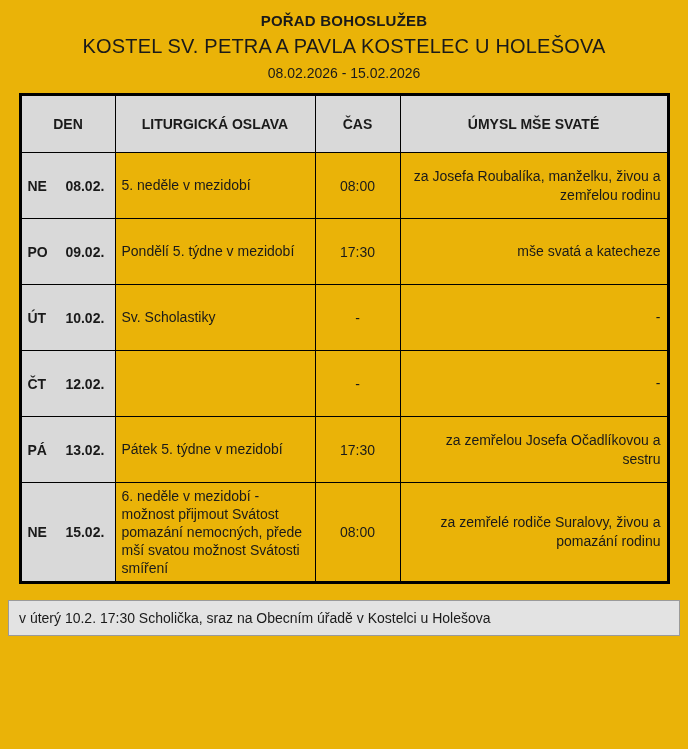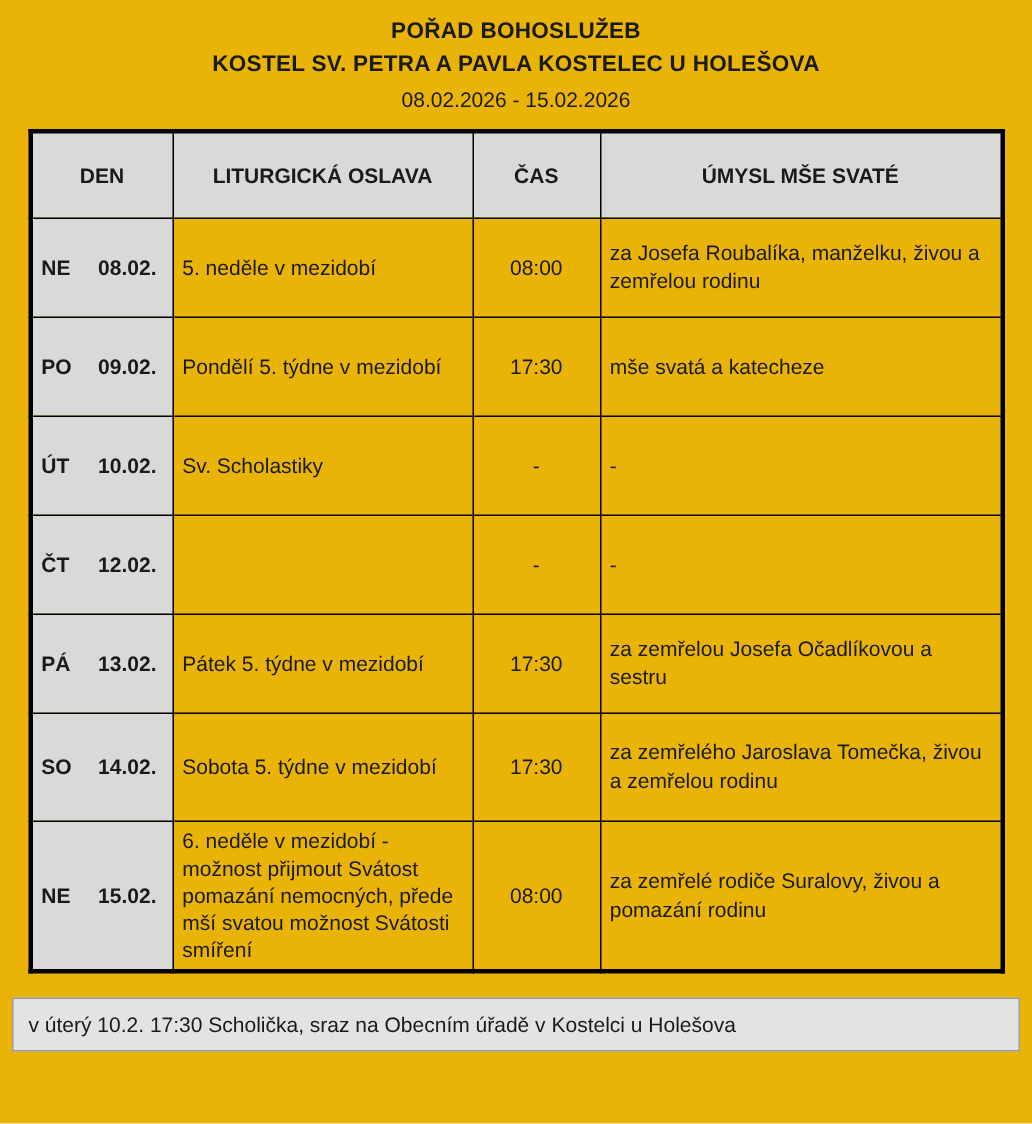--- a/index.html
+++ b/index.html
@@ -21,22 +21,22 @@
     text-align: center;
     line-height: 1.45;
     margin-bottom: 10px;
   }
   .doc-title {
     font-size: 15px;
     font-weight: bold;
     letter-spacing: 0.2px;
   }
   .doc-subtitle {
-    font-size: 15px;
-    font-weight: bold;
+    font-size: 20px;
+    font-weight: normal;
     letter-spacing: 0.2px;
   }
   .doc-daterange {
     font-size: 14px;
     font-weight: normal;
     margin-top: 2px;
   }
   table.schedule {
     border-collapse: collapse;
     table-layout: fixed;
@@ -77,21 +77,21 @@
   td.day-cell .day-abbr { display: inline-block; min-width: 26px; }
   td.day-cell .day-date { display: inline-block; margin-left: 8px; }
   td.celebration-cell {
     line-height: 1.3;
     padding: 3px 8px;
   }
   td.time-cell {
     text-align: center;
   }
   td.intention-cell {
-    text-align: left;
+    text-align: right;
     line-height: 1.35;
     padding: 3px 10px;
   }
   .footer-note {
     width: 672px;
     box-sizing: border-box;
     margin: 16px auto 12px auto;
     background: #e3e3e3;
     border: 1px solid #9a9a9a;
     font-size: 14px;
@@ -170,29 +170,20 @@
     <tr>
       <td class="day-cell">
         <span class="day-abbr">PÁ</span>
         <span class="day-date">13.02.</span>
       </td>
       <td class="celebration-cell">Pátek 5. týdne v mezidobí</td>
       <td class="time-cell">17:30</td>
       <td class="intention-cell">za zemřelou Josefa Očadlíkovou a sestru</td>
     </tr>
 
-    <tr>
-      <td class="day-cell">
-        <span class="day-abbr">SO</span>
-        <span class="day-date">14.02.</span>
-      </td>
-      <td class="celebration-cell">Sobota 5. týdne v mezidobí</td>
-      <td class="time-cell">17:30</td>
-      <td class="intention-cell">za zemřelého Jaroslava Tomečka, živou a zemřelou rodinu</td>
-    </tr>
 
     <tr>
       <td class="day-cell">
         <span class="day-abbr">NE</span>
         <span class="day-date">15.02.</span>
       </td>
       <td class="celebration-cell">6. neděle v mezidobí - možnost přijmout Svátost pomazání nemocných, přede mší svatou možnost Svátosti smíření</td>
       <td class="time-cell">08:00</td>
       <td class="intention-cell">za zemřelé rodiče Suralovy, živou a pomazání rodinu</td>
     </tr>

